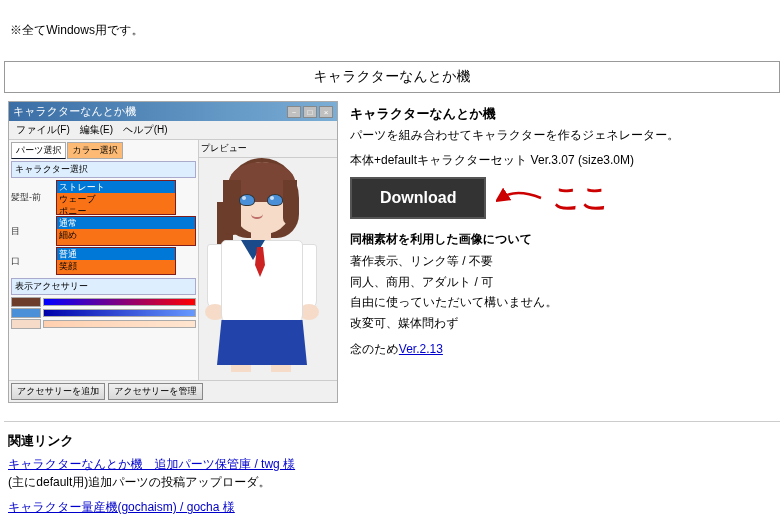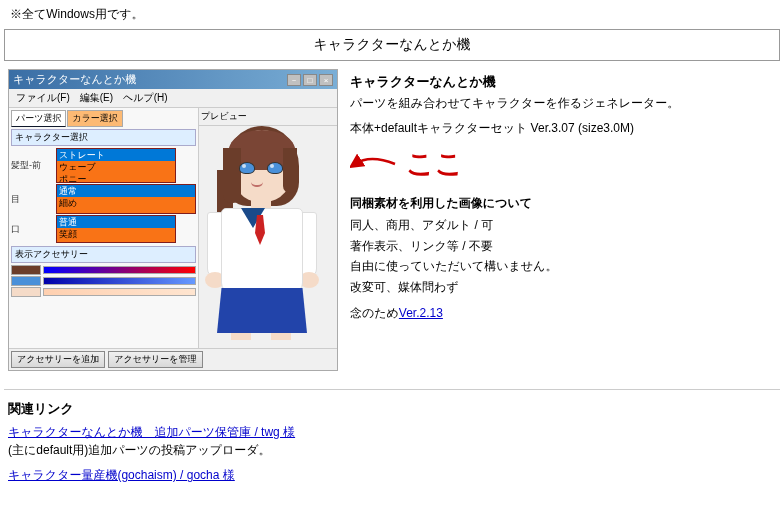--- a/index.html
+++ b/index.html
@@ -6,21 +6,21 @@
     body {
       font-family: "MS Gothic", "Meiryo", sans-serif;
       font-size: 13px;
       background: #fff;
       color: #000;
       width: 784px;
       min-height: 530px;
     }
 
     .top-note {
-      padding: 6px 10px;
+      padding: 22px 10px;
       font-size: 12px;
       color: #000;
     }
 
     .page-title-bar {
       background: #fff;
       border: 1px solid #999;
       text-align: center;
       padding: 6px 0;
       font-size: 14px;
@@ -695,38 +695,39 @@
       </div>
     </div>
   </div>
 
   <div class="right-panel">
     <div class="app-name">キャラクターなんとか機</div>
     <div class="app-desc">パーツを組み合わせてキャラクターを作るジェネレーター。</div>
     <div class="version-line">本体+defaultキャラクターセット Ver.3.07 (size3.0M)</div>
 
     <div class="download-section">
+      <button class="download-btn">Download</button>
       <div class="arrow-annotation">
 
         <svg class="arrow-svg" viewBox="0 0 50 30">
           <defs>
             <marker id="arrowhead" markerWidth="6" markerHeight="6" refX="3" refY="3" orient="auto">
               <path d="M0,0 L0,6 L6,3 z" fill="#cc0000"></path>
             </marker>
           </defs>
           <path d="M45,15 Q20,5 5,15" stroke="#cc0000" stroke-width="2.5" fill="none" marker-end="url(#arrowhead)"></path>
         </svg>
         <span class="koko-text">ここ</span>
       </div>
     </div>
 
     <div class="usage-info">
       <div class="usage-title">同梱素材を利用した画像について</div>
+      <div>著作表示、リンク等 / 不要</div>
       <div>同人、商用、アダルト / 可</div>
-      <div>著作表示、リンク等 / 不要</div>
       <div>自由に使っていただいて構いません。</div>
       <div>改変可、媒体問わず</div>
     </div>
 
     <div class="old-version-link">
       念のため<a href="#" class="blue-underline-link">Ver.2.13</a>
     </div>
   </div>
 
 </div>

